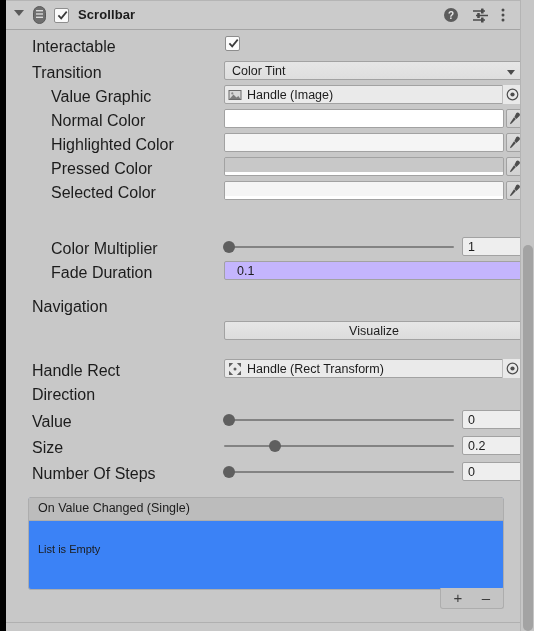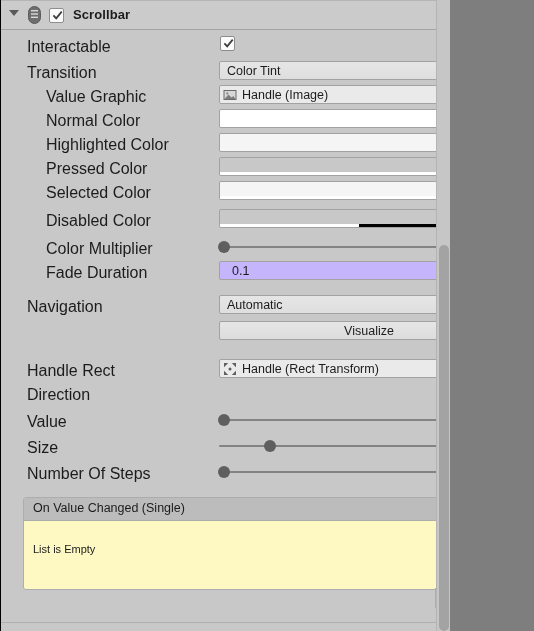--- a/index.html
+++ b/index.html
@@ -2,29 +2,29 @@
 <html><head>
 <meta charset="utf-8">
 <style>
   html, body {
     margin: 0;
     padding: 0;
     background: #7e7e7e;
   }
   #root {
     position: relative;
-    width: 450px;
+    width: 534px;
     height: 631px;
     background: #c8c8c8;
     font-family: "Liberation Sans", sans-serif;
     font-size: 12px;
     color: #1c1c1c;
     overflow: hidden;
     box-sizing: border-box;
-    border-left: 1px solid #000000;
+    border-left: 6px solid #000000;
   }
 
   
   .comp-header {
     position: absolute;
     left: 0; top: 0;
     width: 534px; height: 30px;
     background: #cbcbcb;
     border-bottom: 1px solid #a4a4a4;
     box-sizing: border-box;
@@ -233,21 +233,21 @@
     font-size: 12.5px;
   }
 
   
   .eventbox {
     position: absolute;
     left: 22px;
     width: 476px;
     border: 1px solid #adadad;
     border-radius: 3px;
-    background: #fef9c3;
+    background: #3b82f6;
     box-sizing: border-box;
   }
   .eventbox .ev-header {
     height: 22px;
     background: #bcbcbc;
     border-bottom: 1px solid #adadad;
     line-height: 21px;
     padding-left: 9px;
     font-size: 12.5px;
   }
@@ -451,56 +451,37 @@
         </div>
     </div>
     <div class="eyedrop">
       <svg width="12" height="13" viewBox="0 0 12 13">
         <path d="M7.2 1.2 a2 2 0 0 1 3 3 L7.4 7 L5.4 5 Z" fill="#4d4d4d"></path>
         <path d="M5 5.2 L6.9 7.1 L2.6 11.4 L0.9 12.2 L1.5 10.4 Z" fill="#4d4d4d"></path>
       </svg>
     </div>
   </div>
 
-  <div class="row" style="top:207px">
-    <div class="lbl indent">Disabled Color</div>
-    <div class="field colorfield">
-      <div class="swatch" style="background:#c8c8c8"></div>
-      <div class="alpha">
-          <i style="width:50%"></i>
-        </div>
-    </div>
-    <div class="eyedrop">
-      <svg width="12" height="13" viewBox="0 0 12 13">
-        <path d="M7.2 1.2 a2 2 0 0 1 3 3 L7.4 7 L5.4 5 Z" fill="#4d4d4d"></path>
-        <path d="M5 5.2 L6.9 7.1 L2.6 11.4 L0.9 12.2 L1.5 10.4 Z" fill="#4d4d4d"></path>
-      </svg>
-    </div>
-  </div>
 
   <div class="row" style="top:235px">
     <div class="lbl indent">Color Multiplier</div>
     <div class="slider">
       <div class="track"></div>
       <div class="knob" style="left:2%"></div>
     </div>
     <div class="numfield">1</div>
   </div>
 
   <div class="row" style="top:259px">
     <div class="lbl indent">Fade Duration</div>
     <div class="field textfield">0.1</div>
   </div>
 
   <div class="row" style="top:293px">
     <div class="lbl">Navigation</div>
-    <div class="field popup">
-      <span>Automatic</span>
-      <span class="caret"></span>
-    </div>
   </div>
 
   <div class="row" style="top:319px">
     <div class="field ubutton">Visualize</div>
   </div>
 
   <div class="row" style="top:357px">
     <div class="lbl">Handle Rect</div>
     <div class="field objfield">
       <span class="objicon">

